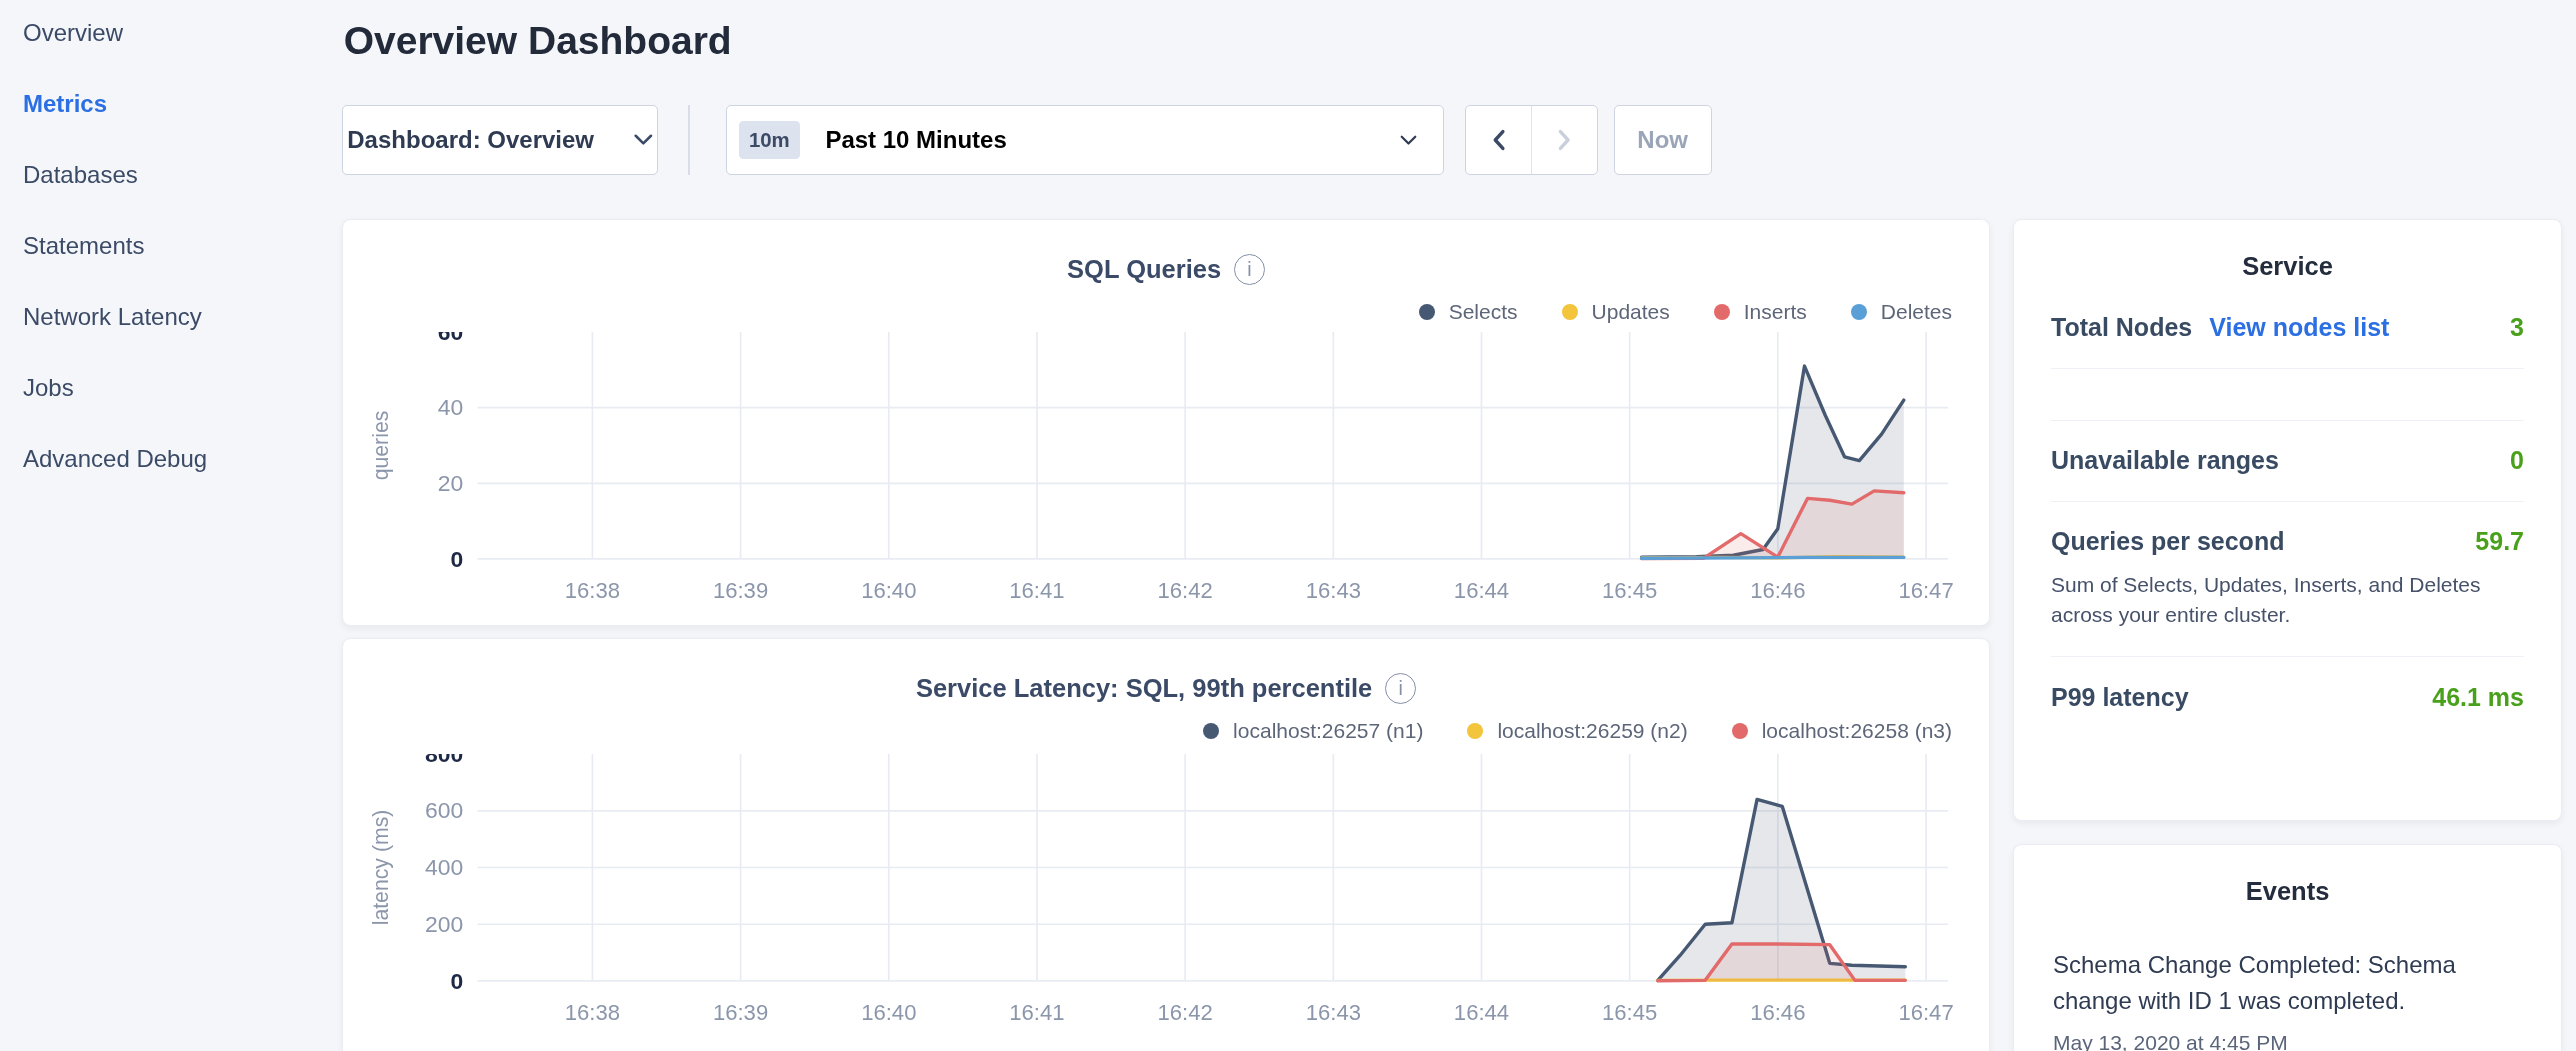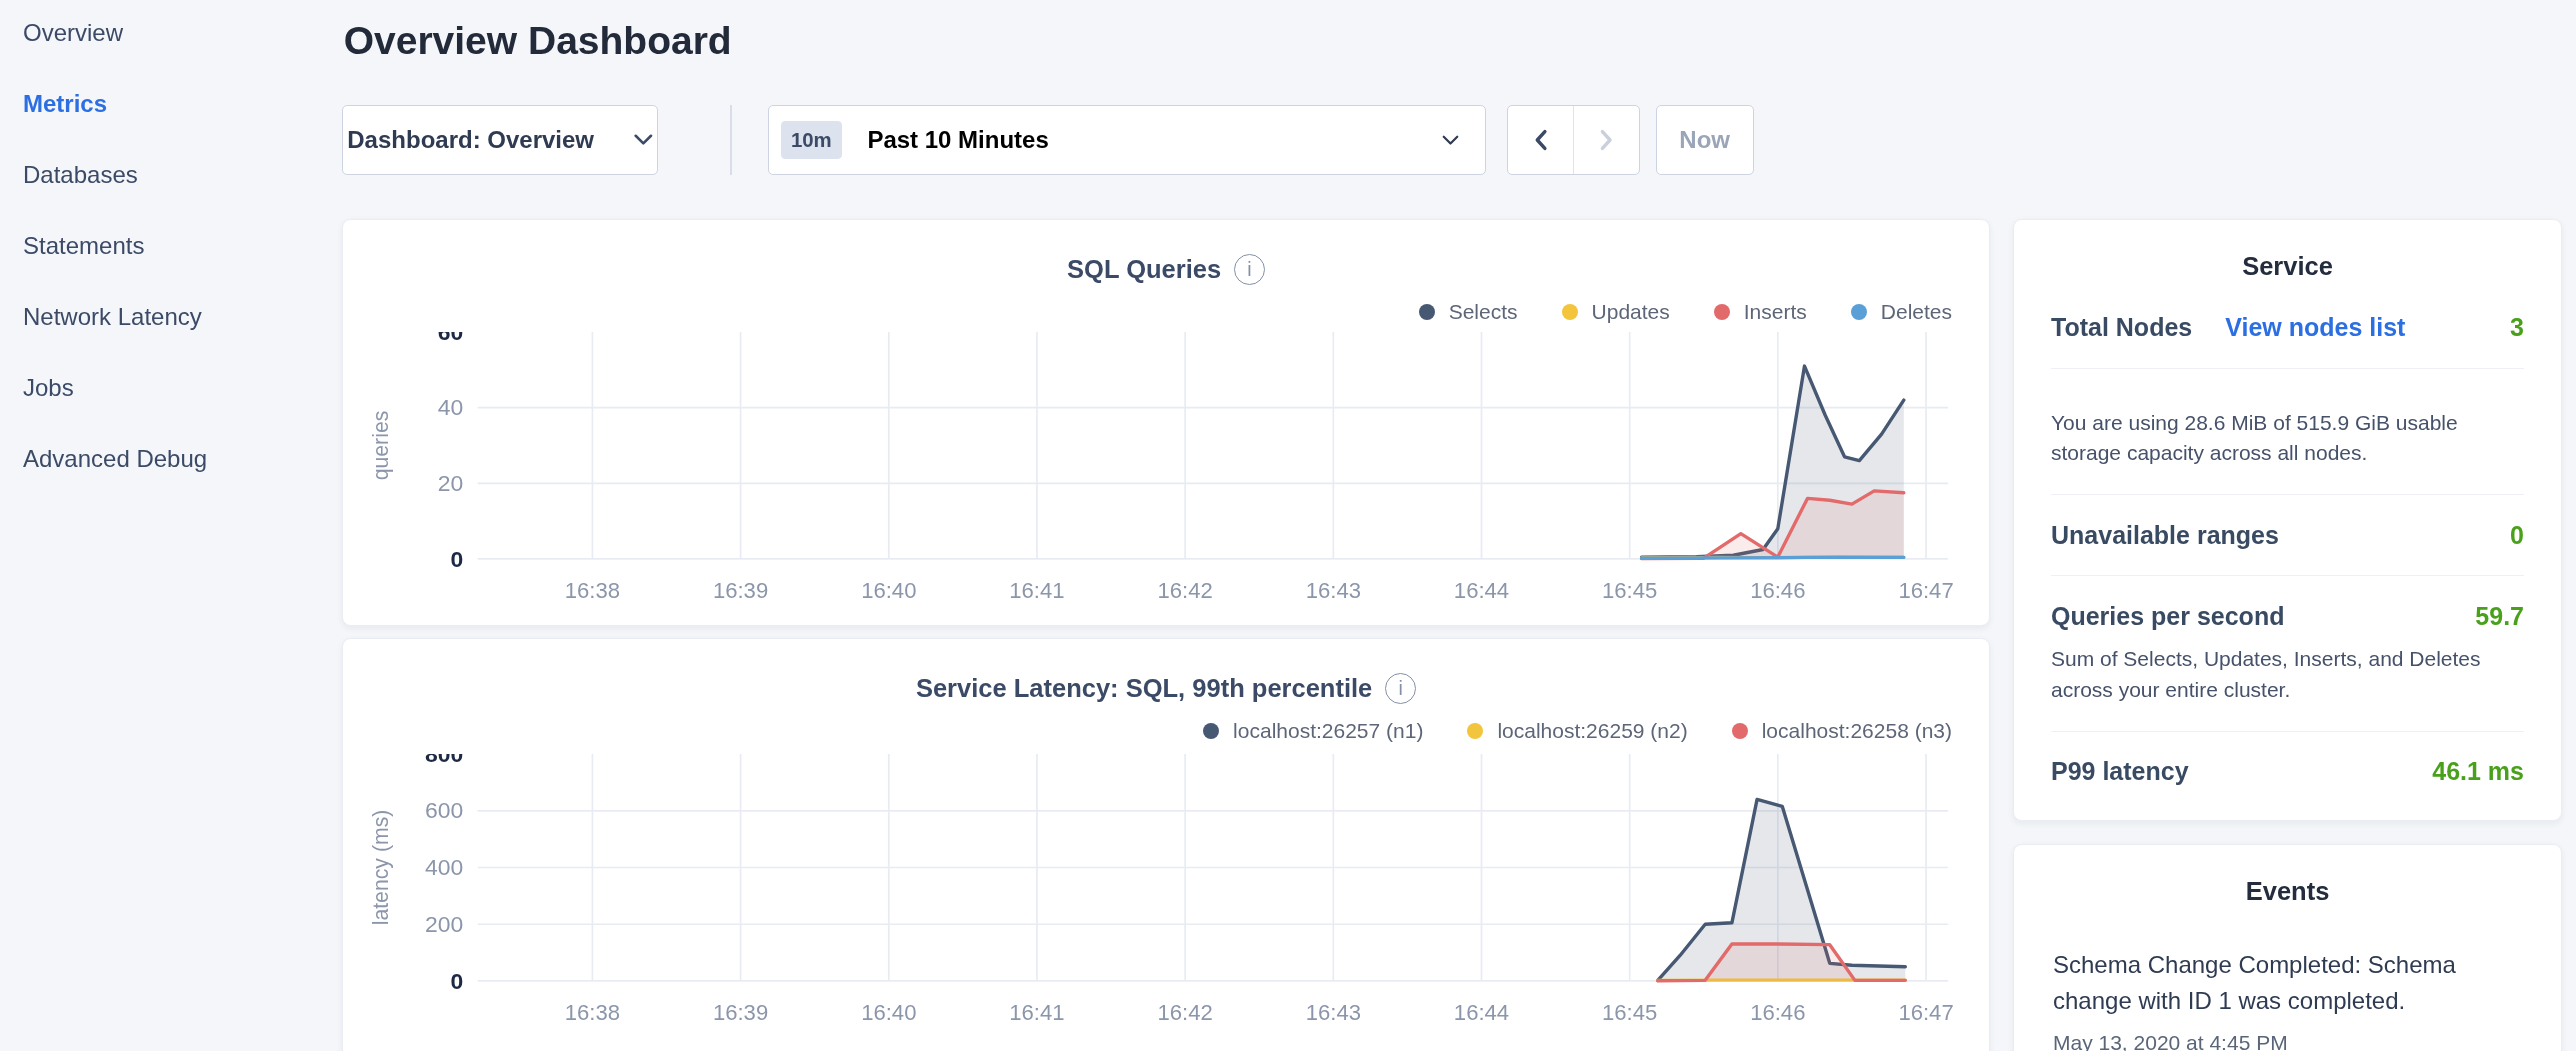--- a/index.html
+++ b/index.html
@@ -16,21 +16,21 @@
   .nav-item { font-size:24px; font-weight:500; color:#3b4a66; margin-bottom:43px; cursor:pointer; white-space:nowrap; }
   .nav-item.active { color:#2b6fe2; font-weight:700; }
 
   
   .main { position:absolute; left:342px; top:0; width:1648px; height:1051px; }
   .page-title { position:absolute; top:18.7px; left:1.7px; margin:0; font-size:39px; font-weight:600; color:#232b3a; }
 
   .controls { position:absolute; top:105px; left:0; width:100%; height:70px; display:flex; align-items:stretch; }
   .dd { background:#fff; border:0.9px solid #cdd3e0; border-radius:5.1px; display:flex; align-items:center; justify-content:center; gap:15.3px; font-size:24px; font-weight:700; color:#2f3b52; box-sizing:border-box; cursor:pointer; }
   .dd-graph { width:245px; margin-right:41px; }
-  .dd-dash  { width:316px; margin-right:72px;gap:40px; }
+  .dd-dash  { width:316px; margin-right:30px;gap:40px; }
   .vdivider { width:1.7px; background:#d8dde8; margin-right:36px; }
   .timebox { width:718px; background:#fff; border:0.9px solid #cdd3e0; border-radius:5.1px; display:flex; align-items:center; padding:0 25.5px 0 12px; box-sizing:border-box; margin-right:21px; cursor:pointer; }
   .badge { background:#dde3ee; border-radius:4.3px; font-size:20.4px; font-weight:700; color:#3b4a66; padding:7.7px 10.2px; margin-right:25.5px; }
   .time-label { font-size:24px; font-weight:700; color:#000000; flex:1; text-align:left; }
   .pager { width:133px; display:flex; border:0.9px solid #cdd3e0; border-radius:5.1px; background:#fff; margin-right:16px; overflow:hidden; box-sizing:border-box; }
   .pager-btn { flex:1; display:flex; align-items:center; justify-content:center; cursor:pointer; }
   .pager-btn.prev { border-right:0.9px solid #dfe3ec; }
   .now-btn { width:96px; border:0.9px solid #cdd3e0; border-radius:5.1px; background:#fff; color:#9aa5b8; font-size:24px; font-weight:700; display:flex; align-items:center; justify-content:center; cursor:pointer; }
 
   
@@ -48,21 +48,21 @@
   #chart-svg-1 { top:115px; }
 
   
   .right-col { position:absolute; left:2013px; top:0; width:549px; height:1051px; }
   #summary-card { left:0; top:219px; width:549px; height:602px; overflow:hidden; }
   #events-card  { left:0; top:844px; width:549px; height:357px; overflow:hidden; }
   .panel-heading { text-align:center; font-size:25.5px; font-weight:700; color:#242d3d; margin:32px 0 6.8px 0; }
   .srow { margin:0 37px; padding:25.5px 0 25.5px 0; border-bottom:1.7px solid #eef0f5; }
   .srow:last-child { border-bottom:none; padding-bottom:17px; }
   .srow-top { display:flex; justify-content:space-between; align-items:baseline; }
-  .srow-left { display:flex; align-items:baseline; gap:33px; }
+  .srow-left { display:flex; align-items:baseline; gap:17px; }
   .srow-label { font-size:25px; font-weight:700; color:#394a63; white-space:nowrap; }
   .srow-link { font-size:25px; font-weight:700; color:#2b6fe2; text-decoration:none; cursor:pointer; white-space:nowrap; }
   .srow-value { font-size:25px; font-weight:700; color:#49a11b; white-space:nowrap; }
   .srow-note { margin-top:13.6px; font-size:21px; color:#46516a; line-height:1.45; }
   .event-text { margin:41px 39px 0 39px; font-size:24px; color:#2f3b52; line-height:1.5; }
   .event-time { margin:12px 39px 0 39px; font-size:21px; color:#5a6579; }
 </style>
 </head>
 <body>
 
@@ -241,21 +241,20 @@
       <div class="srow-top">
         <span class="srow-left">
           <span class="srow-label">Total Nodes</span>
           <a class="srow-link">View nodes list</a>
         </span>
         <span class="srow-value">3</span>
       </div>
     </div>
 
     <div class="srow">
-      <div class="srow-note">You are using 28.6 MiB of 515.9 GiB usable storage capacity across all nodes.</div>
     </div>
 
     <div class="srow">
       <div class="srow-top">
         <span class="srow-label">Unavailable ranges</span>
         <span class="srow-value">0</span>
       </div>
     </div>
 
     <div class="srow">

